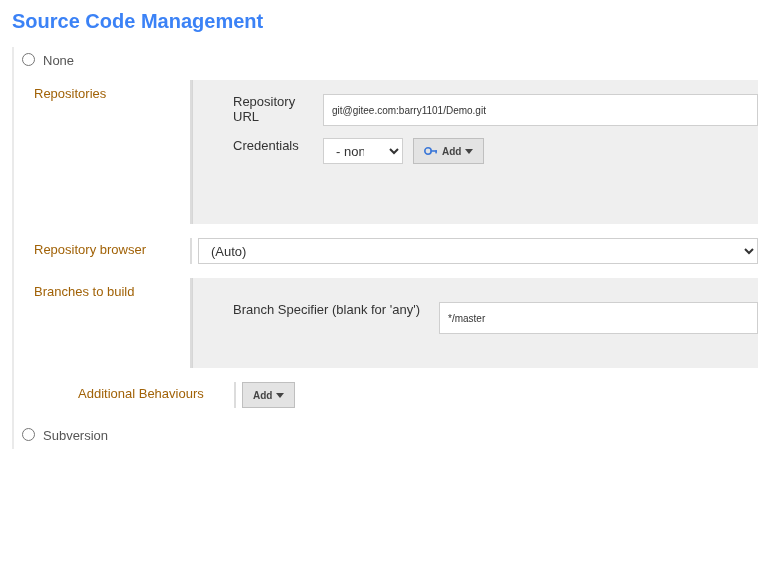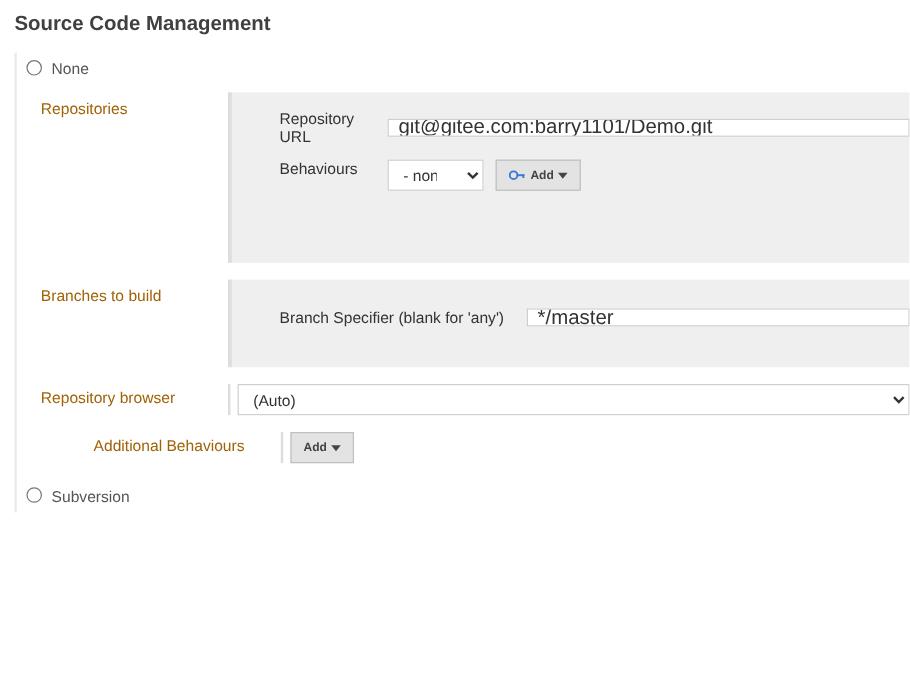--- a/index.html
+++ b/index.html
@@ -10,24 +10,24 @@
     color: #333;
     background: #fff;
     width: 758px;
   }
   .page {
     padding: 8px 0 10px 12px;
     width: 746px;
     overflow: hidden;
   }
   h2.section-header {
-    font-size: 17px;
+    font-size: 20px;
     font-weight: bold;
     margin: 2px 0 14px 0;
-    color: #404040;
+    color: #3b82f6;
   }
   .outer-indent {
     border-left: 2px solid #eaeaea;
     padding-left: 6px;
   }
   .radio-row {
     display: flex;
     align-items: flex-start;
     padding: 6px 0 6px 2px;
     color: #555;
@@ -82,27 +82,27 @@
   }
   .inner-label.wide {
     flex: 0 0 206px;
   }
   .inner-field {
     flex: 1 1 auto;
     display: flex;
     align-items: center;
   }
   input[type=text].txt {
-    height: 15px;
+    height: 32px;
     line-height: 26px;
     padding: 0 8px;
     border: 1px solid #cfcfcf;
     background: #fff;
     color: #333;
-    font-size: 17px;
+    font-size: 10px;
     width: 100%;
     box-sizing: border-box;
   }
   select.sel {
     height: 26px;
     border: 1px solid #cfcfcf;
     background: #fff;
     color: #333;
     font-size: 13px;
     padding: 2px 22px 2px 8px;
@@ -164,66 +164,66 @@
         <div class="left-rule"></div>
         <div class="col-field">
           <div class="nested-panel repos-panel">
             <div class="inner-row">
               <div class="inner-label">Repository URL</div>
               <div class="inner-field">
                 <input type="text" class="txt" value="git@gitee.com:barry1101/Demo.git" style="">
               </div>
             </div>
             <div class="inner-row credentials-panel">
-              <div class="inner-label">Behaviours</div>
+              <div class="inner-label">Credentials</div>
               <div class="inner-field">
                 <select class="sel">
                   <option>- none -</option>
                 </select>
                 <button class="btn">
                   <svg width="14" height="10" viewBox="0 0 14 10">
                     <circle cx="4" cy="5" r="3.2" fill="none" stroke="#3c78d8" stroke-width="1.6"></circle>
                     <rect x="6.5" y="4.2" width="6.5" height="1.6" fill="#3c78d8"></rect>
                     <rect x="11.3" y="4.2" width="1.6" height="3.2" fill="#3c78d8"></rect>
                   </svg>
                   <span>Add</span>
                   <span class="caret caret-down"></span>
                 </button>
               </div>
             </div>
           </div>
         </div>
       </div>
 
+      <div class="form-row">
+        <div class="col-label" style="padding-top:4px;">Repository browser</div>
+        <div class="left-rule"></div>
+        <div class="col-field" style="padding-left:6px;">
+          <select class="sel full">
+            <option>(Auto)</option>
+          </select>
+        </div>
+      </div>
+
       <div class="form-row top">
         <div class="col-label">Branches to build</div>
         <div class="left-rule"></div>
         <div class="col-field">
           <div class="nested-panel branches-panel">
             <div class="inner-row">
               <div class="inner-label wide">Branch Specifier (blank for 'any')</div>
               <div class="inner-field">
                 <input type="text" class="txt" value="*/master" style="">
               </div>
             </div>
           </div>
         </div>
       </div>
 
       <div class="form-row">
-        <div class="col-label" style="padding-top:4px;">Repository browser</div>
-        <div class="left-rule"></div>
-        <div class="col-field" style="padding-left:6px;">
-          <select class="sel full">
-            <option>(Auto)</option>
-          </select>
-        </div>
-      </div>
-
-      <div class="form-row">
         <div class="col-label" style="padding-top:4px;margin-left:44px;">Additional Behaviours</div>
         <div class="left-rule"></div>
         <div class="col-field" style="padding-left:6px;">
           <button class="btn">
             <span>Add</span>
             <span class="caret caret-down"></span>
           </button>
         </div>
       </div>
 

